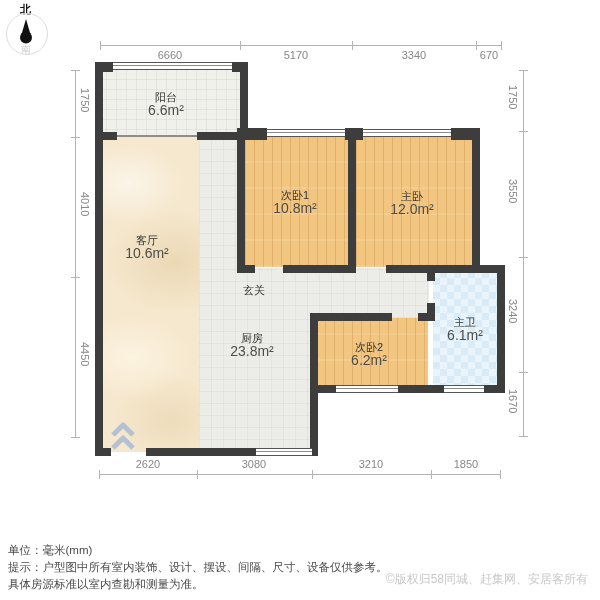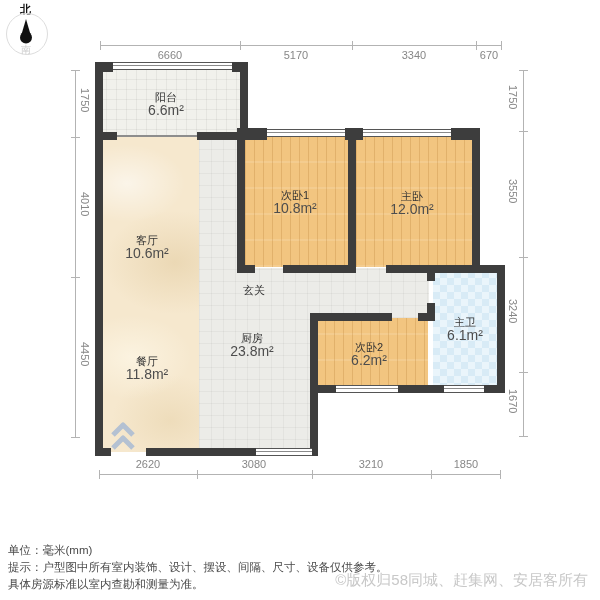--- a/index.html
+++ b/index.html
@@ -35,21 +35,21 @@
   .dim{position:absolute;color:#878787;font-size:11px;text-align:center;}
   .vdim{position:absolute;color:#878787;font-size:11px;writing-mode:vertical-rl;text-orientation:mixed;}
   .dline{position:absolute;background:#b3b3b3;}
   .tick{position:absolute;background:#b3b3b3;}
   
   .compass-circle{position:absolute;left:6px;top:13px;width:40px;height:40px;border:1.5px solid #ddd;border-radius:50%;}
   .cn{position:absolute;font-size:11px;font-weight:bold;color:#111;}
   .cs{position:absolute;font-size:10px;color:#ccc;}
   
   .foot{position:absolute;left:8px;color:#4a4a4a;font-size:11.5px;white-space:nowrap;}
-  .copy{position:absolute;right:12px;top:571px;color:#c8c8c8;font-size:15px;white-space:nowrap;}
+  .copy{position:absolute;right:12px;top:571px;color:#c8c8c8;font-size:12px;white-space:nowrap;}
 </style>
 </head>
 <body>
 
 <div class="stage">
 
   <div>
     <div class="cn" style="left:20px;top:2px;">北</div>
     <div class="compass-circle"></div>
     <svg class="abs" style="left:19px;top:19px;" width="14" height="26" viewBox="0 0 14 26">
@@ -131,24 +131,20 @@
   <div class="rlabel" style="left:255px;top:189px;width:80px;">
     <div>次卧1</div>
     <div class="area">10.8m²</div>
   </div>
   <div class="rlabel" style="left:372px;top:190px;width:80px;">
     <div>主卧</div>
     <div class="area">12.0m²</div>
   </div>
   <div class="rlabel" style="left:205px;top:284px;width:60px;text-align:right;">
     <div>玄关</div>
-  </div>
-  <div class="rlabel" style="left:107px;top:355px;width:80px;">
-    <div>餐厅</div>
-    <div class="area">11.8m²</div>
   </div>
   <div class="rlabel" style="left:212px;top:332px;width:80px;">
     <div>厨房</div>
     <div class="area">23.8m²</div>
   </div>
   <div class="rlabel" style="left:330px;top:341px;width:78px;">
     <div>次卧2</div>
     <div class="area">6.2m²</div>
   </div>
   <div class="rlabel" style="left:435px;top:316px;width:60px;">

